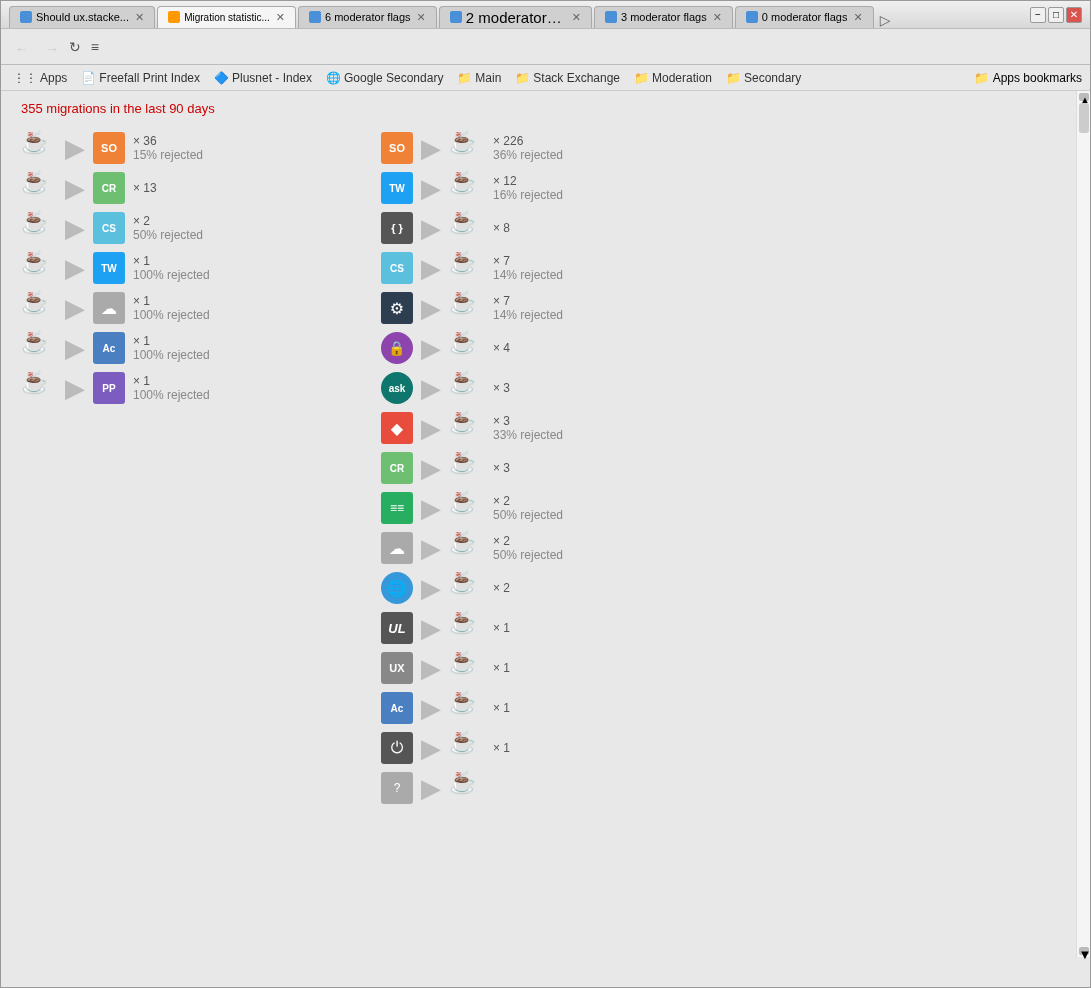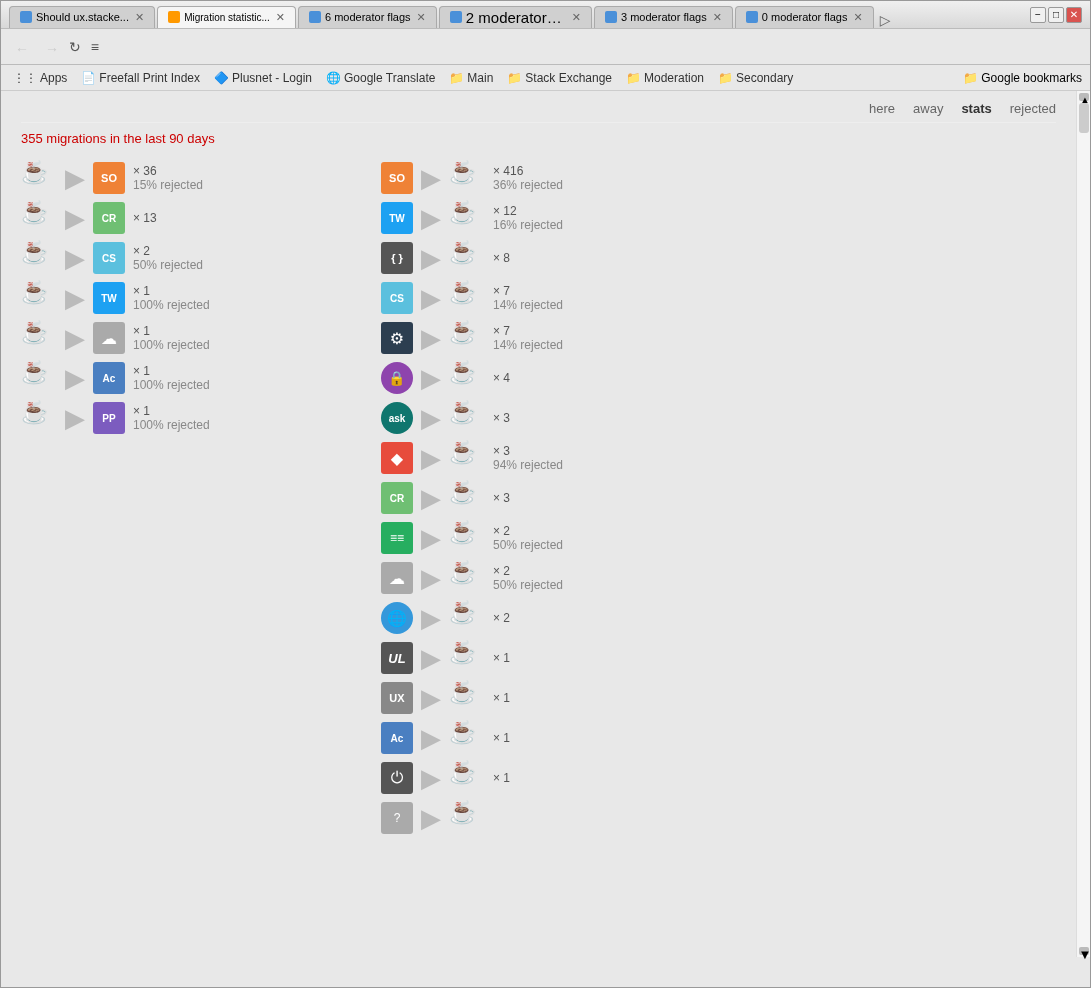--- a/index.html
+++ b/index.html
@@ -101,57 +101,51 @@
     <div class="bookmark-item">
       <span>⋮⋮</span>
       <span>Apps</span>
     </div>
     <div class="bookmark-item">
       <span>📄</span>
       <span>Freefall Print Index</span>
     </div>
     <div class="bookmark-item">
       <span>🔷</span>
-      <span>Plusnet - Login</span>
+      <span>Plusnet - Index</span>
     </div>
     <div class="bookmark-item">
       <span>🌐</span>
-      <span>Google Translate</span>
+      <span>Google Secondary</span>
     </div>
     <div class="bookmark-item">
       <span>📁</span>
       <span>Main</span>
     </div>
     <div class="bookmark-item">
       <span>📁</span>
       <span>Stack Exchange</span>
     </div>
     <div class="bookmark-item">
       <span>📁</span>
       <span>Moderation</span>
     </div>
     <div class="bookmark-item">
       <span>📁</span>
       <span>Secondary</span>
     </div>
     <div class="other-bookmarks">
       <span>📁</span>
-      <span>Google bookmarks</span>
+      <span>Apps bookmarks</span>
     </div>
   </div>
 
   <div class="content-wrapper">
     <div class="main-content">
 
-      <div style="display:flex;justify-content:flex-end;gap:18px;padding-bottom:6px;border-bottom:1px solid #eee;margin-bottom:8px;">
-        <a style="color:#666;font-size:13px;text-decoration:none;cursor:pointer;">here</a>
-        <a style="color:#666;font-size:13px;text-decoration:none;cursor:pointer;">away</a>
-        <a style="color:#333;font-size:13px;font-weight:bold;text-decoration:none;cursor:pointer;">stats</a>
-        <a style="color:#666;font-size:13px;text-decoration:none;cursor:pointer;">rejected</a>
-      </div>
 
       <div class="stats-header">355 migrations in the last 90 days</div>
 
       <div style="display:flex;gap:50px;">
 
         <div style="min-width:310px;">
 
           <div class="migration-row">
             <div style="position:relative;width:36px;height:36px;flex-shrink:0;">
               <span style="font-size:22px;color:#c0392b;">☕</span>
@@ -247,21 +241,21 @@
         <div style="min-width:340px;">
 
           <div class="migration-row">
             <div style="width:32px;height:32px;border-radius:3px;background:#ef8236;display:flex;align-items:center;justify-content:center;font-size:11px;color:white;font-weight:bold;flex-shrink:0;">SO</div>
             <div style="font-size:26px;color:#bbb;line-height:1;">▶</div>
             <div style="position:relative;width:36px;height:36px;flex-shrink:0;">
               <span style="font-size:22px;color:#c0392b;">☕</span>
               <span style="position:absolute;top:0;left:6px;font-size:8px;color:#c0392b;">≋</span>
             </div>
             <div>
-              <div style="font-size:12px;color:#555;">× 416</div>
+              <div style="font-size:12px;color:#555;">× 226</div>
               <div style="font-size:12px;color:#888;">36% rejected</div>
             </div>
           </div>
 
           <div class="migration-row">
             <div style="width:32px;height:32px;border-radius:3px;background:#1da1f2;display:flex;align-items:center;justify-content:center;font-size:10px;color:white;font-weight:bold;flex-shrink:0;">TW</div>
             <div style="font-size:26px;color:#bbb;line-height:1;">▶</div>
             <div style="position:relative;width:36px;height:36px;flex-shrink:0;">
               <span style="font-size:22px;color:#c0392b;">☕</span>
               <span style="position:absolute;top:0;left:6px;font-size:8px;color:#c0392b;">≋</span>
@@ -339,21 +333,21 @@
 
           <div class="migration-row">
             <div style="width:32px;height:32px;border-radius:3px;background:#e74c3c;display:flex;align-items:center;justify-content:center;font-size:16px;color:white;flex-shrink:0;">◆</div>
             <div style="font-size:26px;color:#bbb;line-height:1;">▶</div>
             <div style="position:relative;width:36px;height:36px;flex-shrink:0;">
               <span style="font-size:22px;color:#c0392b;">☕</span>
               <span style="position:absolute;top:0;left:6px;font-size:8px;color:#c0392b;">≋</span>
             </div>
             <div>
               <div style="font-size:12px;color:#555;">× 3</div>
-              <div style="font-size:12px;color:#888;">94% rejected</div>
+              <div style="font-size:12px;color:#888;">33% rejected</div>
             </div>
           </div>
 
           <div class="migration-row">
             <div style="width:32px;height:32px;border-radius:3px;background:#6fbf73;display:flex;align-items:center;justify-content:center;font-size:10px;color:white;font-weight:bold;flex-shrink:0;">CR</div>
             <div style="font-size:26px;color:#bbb;line-height:1;">▶</div>
             <div style="position:relative;width:36px;height:36px;flex-shrink:0;">
               <span style="font-size:22px;color:#c0392b;">☕</span>
               <span style="position:absolute;top:0;left:6px;font-size:8px;color:#c0392b;">≋</span>
             </div>

